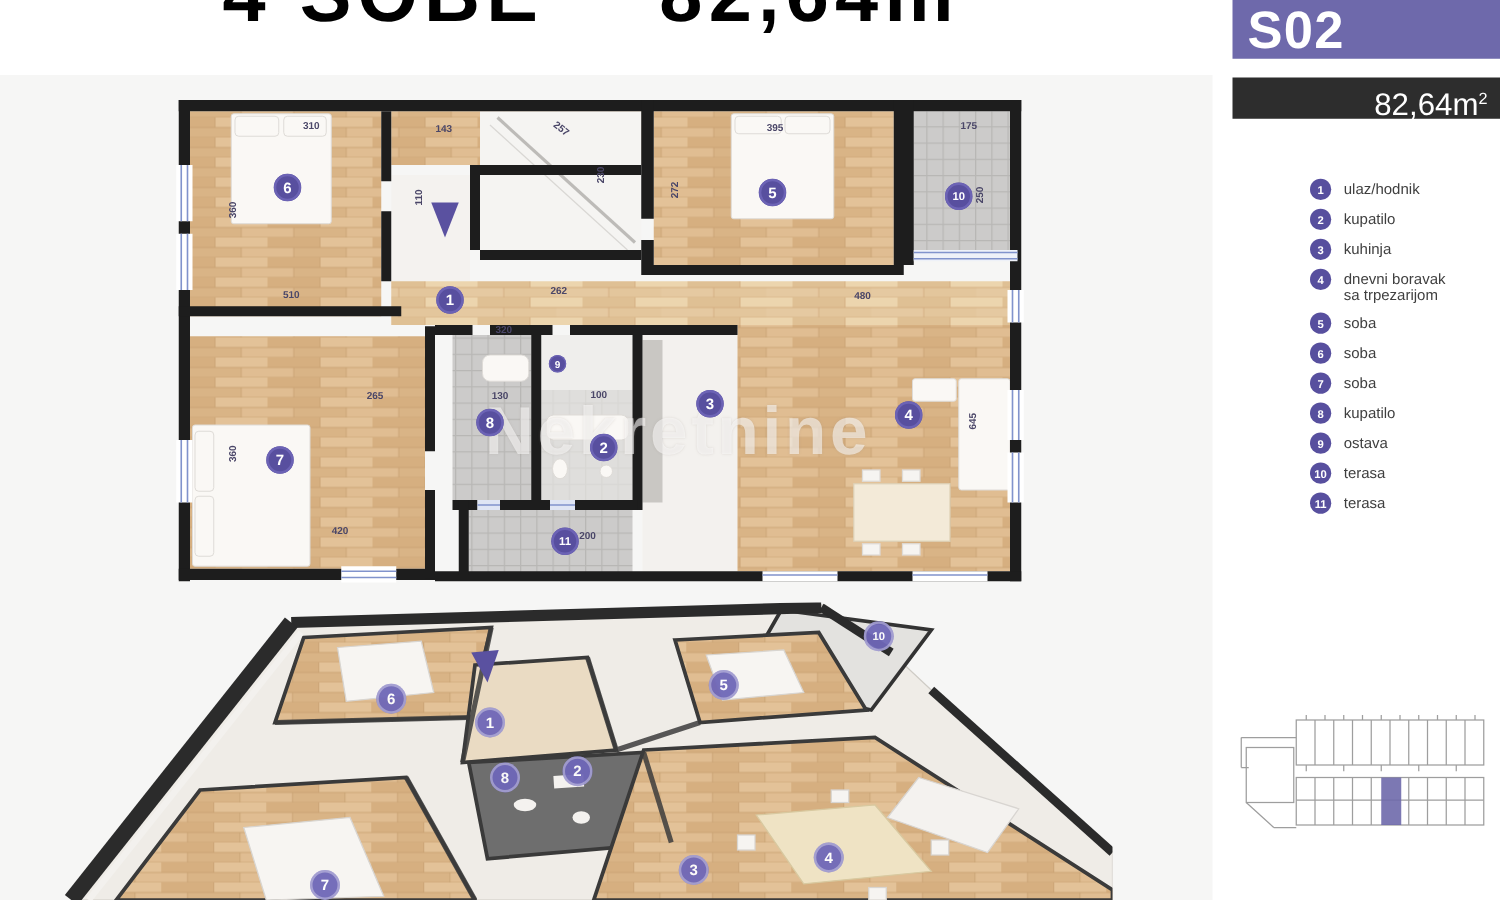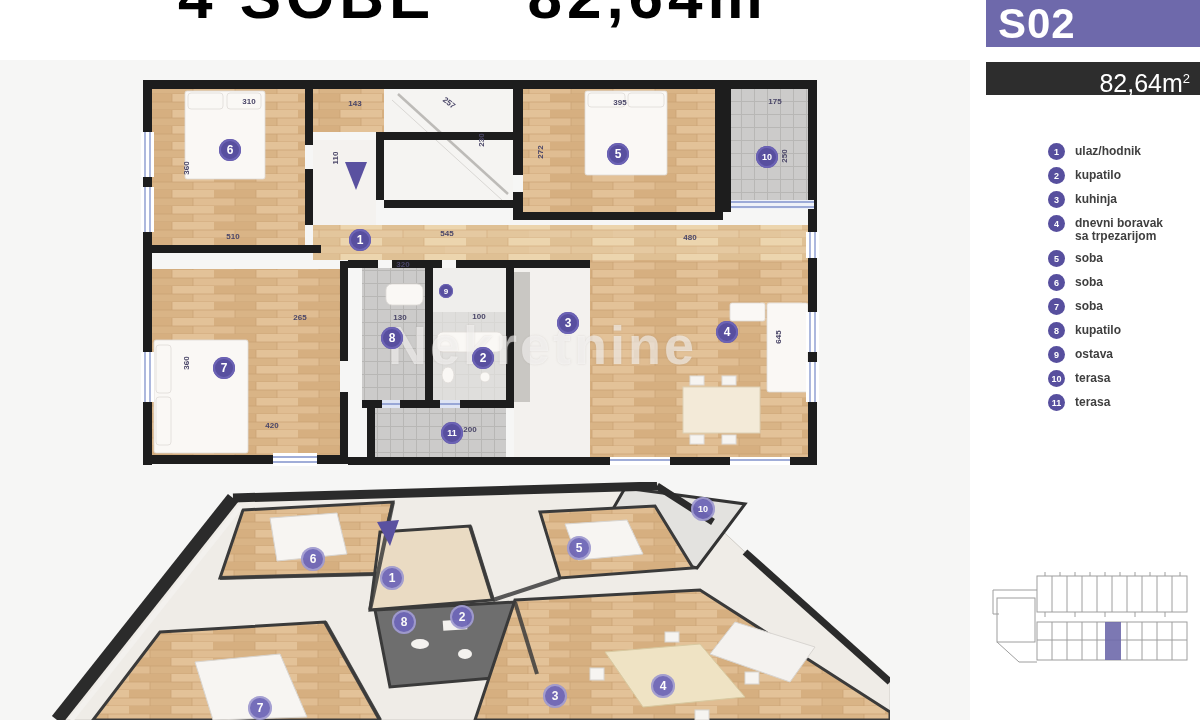--- a/index.html
+++ b/index.html
@@ -19,21 +19,21 @@
             color:#fff;font-weight:400;font-size:25px;line-height:33px;text-align:right;padding-right:10px;box-sizing:border-box;}
   .area-bar sup{font-size:13px;}
   .type-bar{position:absolute;left:986px;top:102px;width:214px;height:17px;background:#ababab;
             color:#fff;font-weight:700;font-size:12px;line-height:17px;text-align:right;padding-right:10px;box-sizing:border-box;}
 
   
   .legend{position:absolute;left:1048px;top:143px;width:150px;}
   .lrow{display:flex;align-items:flex-start;margin-bottom:7px;}
   .lnum{flex:0 0 17px;width:17px;height:17px;border-radius:50%;background:#574f9e;color:#fff;
         font-size:9px;font-weight:700;display:flex;align-items:center;justify-content:center;margin-right:10px;}
-  .llab{font-size:12px;font-weight:700;color:#3f3f3f;line-height:1.1;padding-top:2px;}
+  .llab{font-size:12px;font-weight:400;color:#3f3f3f;line-height:1.1;padding-top:2px;}
 
   
   .watermark{position:absolute;left:388px;top:314px;width:460px;color:rgba(255,255,255,0.55);
              font-weight:800;font-size:54px;letter-spacing:3px;
              text-shadow:0 0 2px rgba(150,140,130,0.25);pointer-events:none;}
 
   
   .badge{position:absolute;width:22px;height:22px;border-radius:50%;background:#584f9f;color:#fff;
          font-weight:700;font-size:12px;display:flex;align-items:center;justify-content:center;
          transform:translate(-50%,-50%);box-shadow:inset 0 0 0 2px #6c63b5;}
@@ -320,21 +320,21 @@
     <span class="dim rot" style="left: 186px; top: 168px;">360</span>
     <span class="dim" style="left: 233px; top: 236px;">510</span>
     <span class="dim" style="left: 355px; top: 103px;">143</span>
     <span class="dim rot" style="left: 335px; top: 158px;">110</span>
     <span class="dim diag" style="left: 449px; top: 103px;">257</span>
     <span class="dim rot" style="left: 481px; top: 140px;">230</span>
     <span class="dim" style="left: 620px; top: 102px;">395</span>
     <span class="dim rot" style="left: 540px; top: 152px;">272</span>
     <span class="dim" style="left: 775px; top: 101px;">175</span>
     <span class="dim rot" style="left: 784px; top: 156px;">250</span>
-    <span class="dim" style="left: 447px; top: 233px;">545</span>
+    <span class="dim" style="left: 447px; top: 233px;">262</span>
     <span class="dim" style="left: 690px; top: 237px;">480</span>
     <span class="dim" style="left: 403px; top: 264px;">320</span>
     <span class="dim" style="left: 300px; top: 317px;">265</span>
     <span class="dim" style="left: 400px; top: 317px;">130</span>
     <span class="dim" style="left: 479px; top: 316px;">100</span>
     <span class="dim rot" style="left: 186px; top: 363px;">360</span>
     <span class="dim" style="left: 272px; top: 425px;">420</span>
     <span class="dim rot" style="left: 778px; top: 337px;">645</span>
     <span class="dim" style="left: 470px; top: 429px;">200</span>
   </div>

